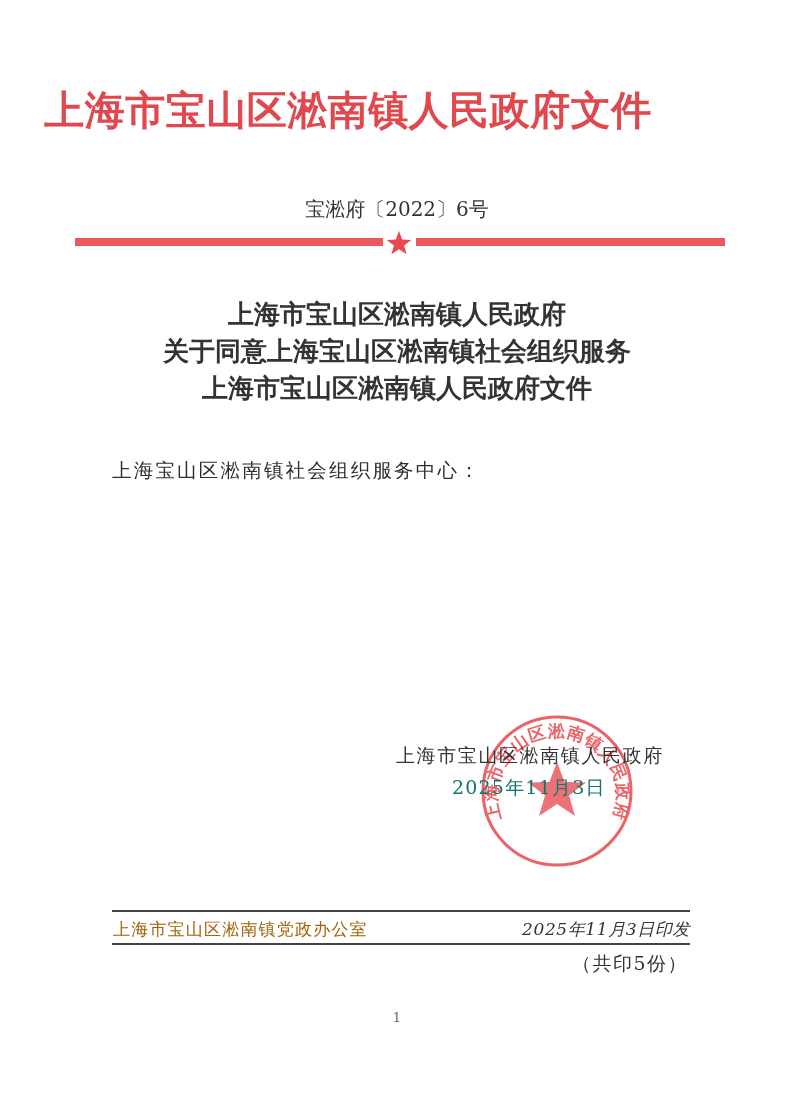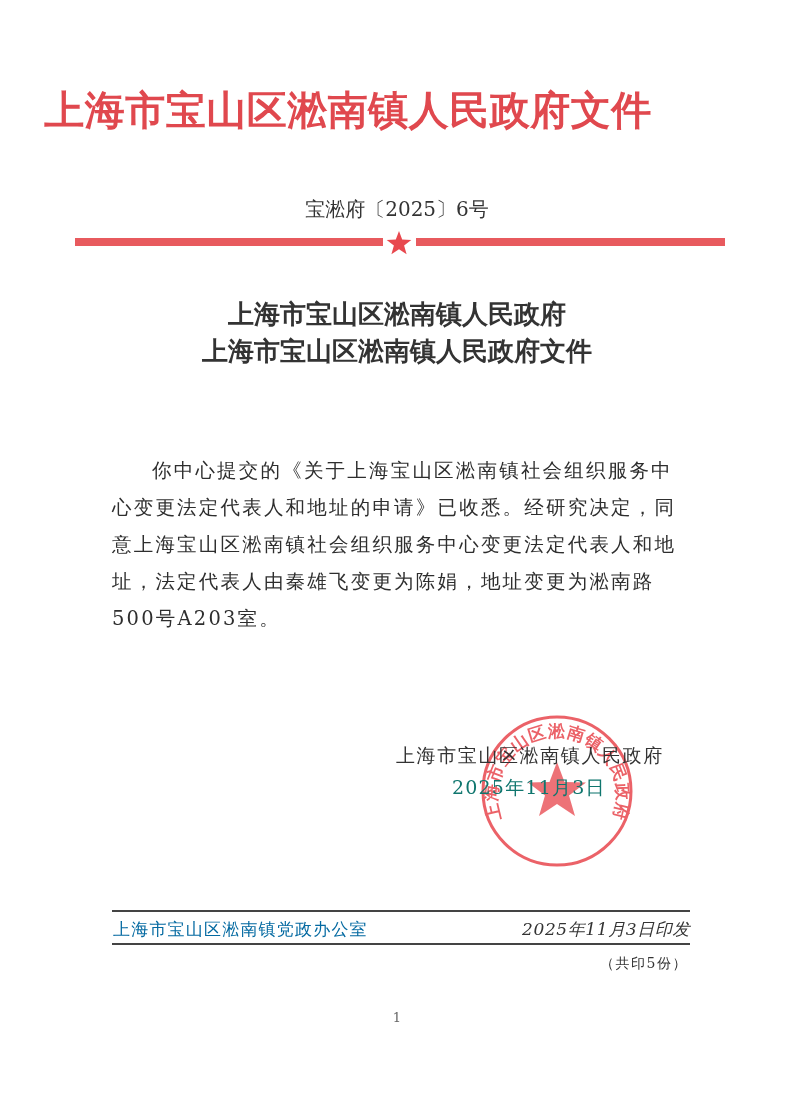--- a/index.html
+++ b/index.html
@@ -88,59 +88,60 @@
 
     
     .footer-rule-top {
       left: 112px; width: 578px; top: 910px; height: 1.5px; background: #444;
     }
     .footer-rule-bottom {
       left: 112px; width: 578px; top: 943px; height: 1.5px; background: #444;
     }
     .footer-office {
       left: 113px; top: 916px;
-      font-size: 17px; line-height: 26px; color: #0369a1; letter-spacing: 1.2px;
+      font-size: 17px; line-height: 26px; color: #a16207; letter-spacing: 1.2px;
       white-space: nowrap;
     }
     .footer-printed {
       right: 104px; top: 916px;
       font-size: 17px; line-height: 26px; color: #333; letter-spacing: 0.6px;
       white-space: nowrap;
       font-style: italic;
     }
     .footer-copies {
       right: 106px; top: 950px;
-      font-size: 14px; line-height: 26px; color: #333; letter-spacing: 1.5px;
+      font-size: 19px; line-height: 26px; color: #333; letter-spacing: 1.5px;
       white-space: nowrap;
     }
     .page-number {
       left: 0; width: 794px; top: 1010px;
       text-align: center; font-size: 13px; color: #666;
     }
   </style>
 </head>
 <body>
 
 <div class="abs masthead">上海市宝山区淞南镇人民政府文件</div>
 
-<div class="abs doc-number">宝淞府〔2025〕6号</div>
+<div class="abs doc-number">宝淞府〔2022〕6号</div>
 
 <div class="abs red-rule rule-left"></div>
 <svg class="abs rule-star" viewBox="0 0 26 26">
   <polygon points="13,1 16.2,9.6 25.3,9.9 18.1,15.5 20.6,24.3 13,19.2 5.4,24.3 7.9,15.5 0.7,9.9 9.8,9.6" fill="#e8484e"></polygon>
 </svg>
 <div class="abs red-rule rule-right"></div>
 
 <div class="abs title">
   <div>上海市宝山区淞南镇人民政府</div>
+  <div>关于同意上海宝山区淞南镇社会组织服务</div>
   <div>上海市宝山区淞南镇人民政府文件</div>
 </div>
 
 <div class="abs body-text">
-  <p class="indent">你中心提交的《关于上海宝山区淞南镇社会组织服务中心变更法定代表人和地址的申请》已收悉。经研究决定，同意上海宝山区淞南镇社会组织服务中心变更法定代表人和地址，法定代表人由秦雄飞变更为陈娟，地址变更为淞南路500号A203室。</p>
+  <p>上海宝山区淞南镇社会组织服务中心：</p>
 </div>
 
 <svg class="abs seal" viewBox="0 0 158 158">
   <defs>
     <path id="sealArc" d="M 32,122 A 60,60 0 1,1 126,122"></path>
   </defs>
   <circle cx="79" cy="79" r="74" fill="none" stroke="#e8474e" stroke-width="3"></circle>
   <text font-family="DejaVu Sans, sans-serif" font-size="17" font-weight="bold" fill="#e8474e" letter-spacing="1">
     <textPath href="#sealArc" startOffset="50%" text-anchor="middle">上海市宝山区淞南镇人民政府</textPath>
   </text>

